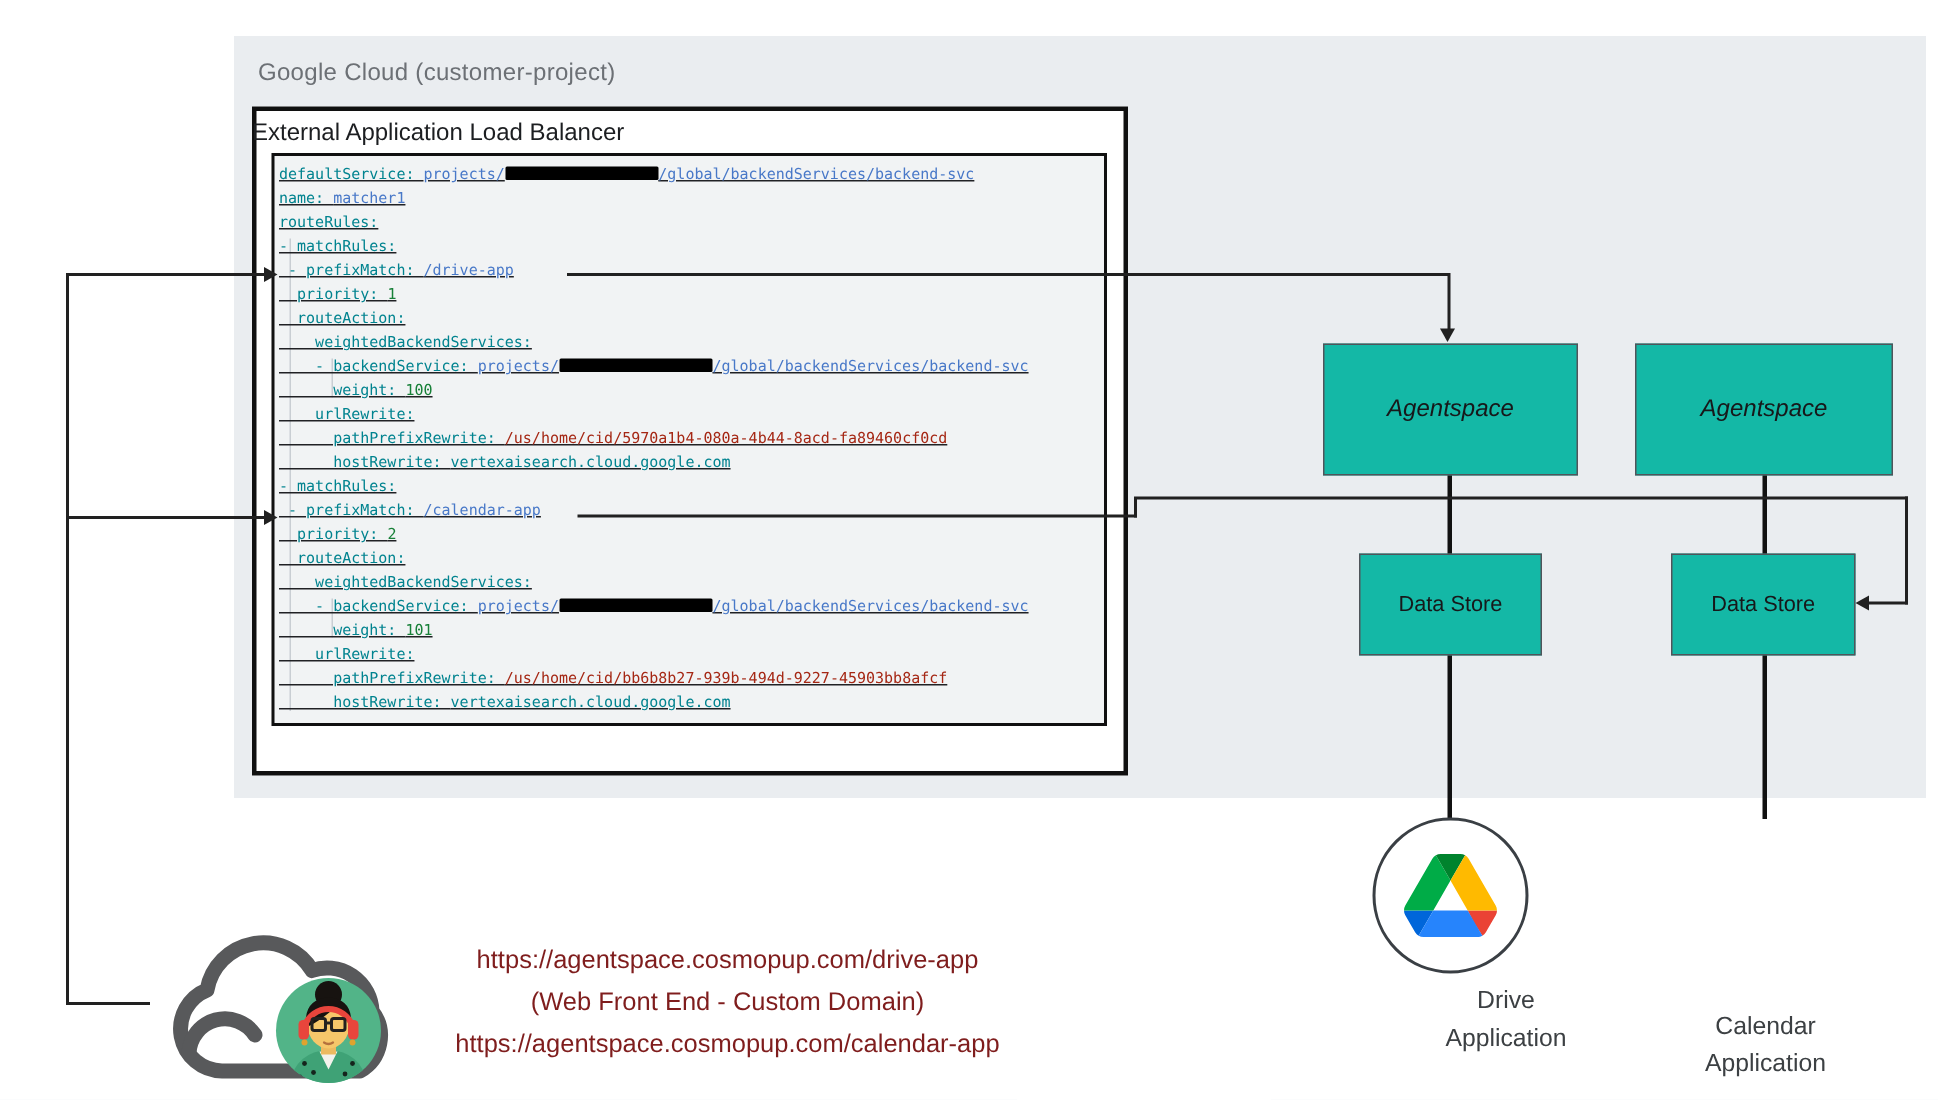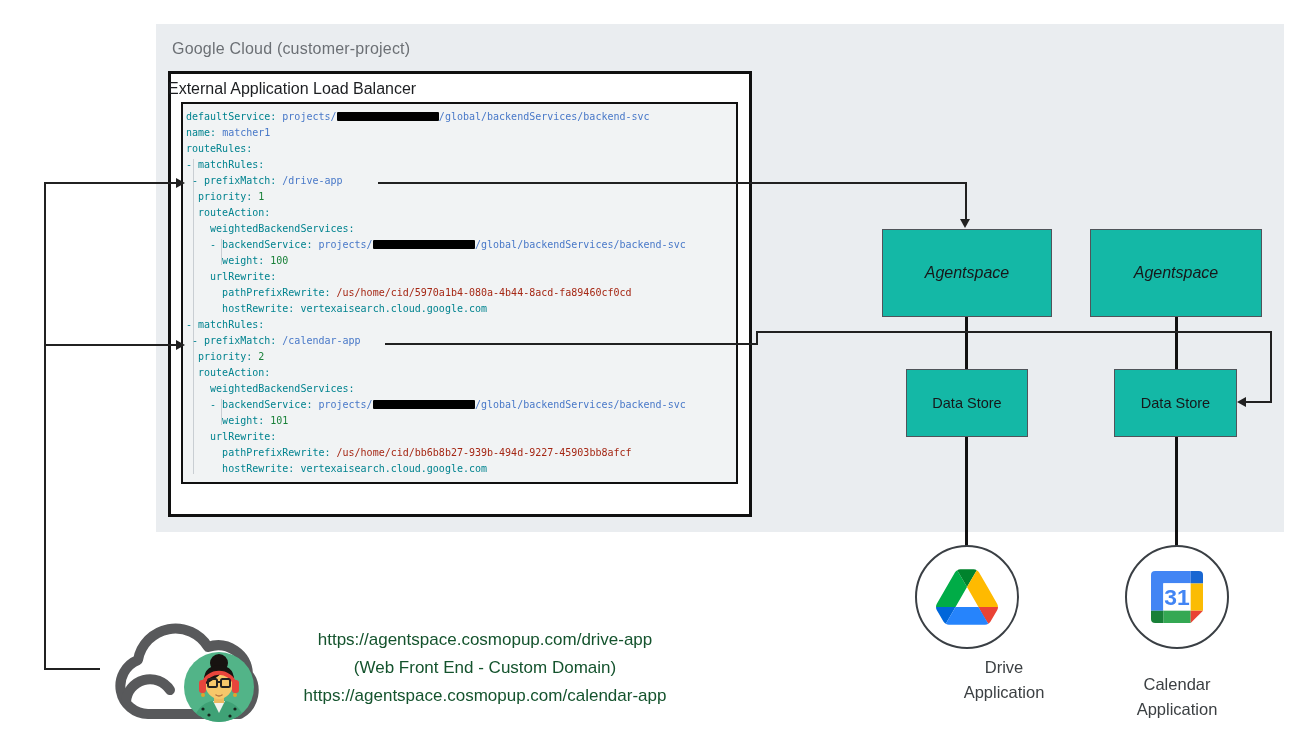--- a/index.html
+++ b/index.html
@@ -12,21 +12,21 @@
   .gray-panel{left:156px;top:24px;width:1128px;height:508px;background:var(--c-panel,#eaedf0);}
   .gc-label{left:172px;top:40px;font-size:16px;color:#6c7075;letter-spacing:.2px;}
   .alb-box{left:168px;top:71px;width:584px;height:446px;background:#fff;border:3px solid #101010;box-sizing:border-box;}
   .alb-title{left:168px;top:80px;width:584px;font-size:16px;color:#1c1e21;}
   .code-box{left:181px;top:102px;width:557px;height:382px;background:#f1f3f4;border:2px solid #101010;box-sizing:border-box;overflow:hidden;}
   .code{
     position:absolute;left:3px;top:5px;
     font-family:"DejaVu Sans Mono","Liberation Mono",monospace;
     font-size:10px;line-height:16px;white-space:pre;
   }
-  .code-line{height:16px;}
+  .code-line{height:16px;text-decoration:underline;}
   .tok-k{color:var(--c-key,#00838f);}
   .tok-s{color:var(--c-str,#4878c8);}
   .tok-n{color:var(--c-num,#188038);}
   .tok-p{color:var(--c-path,#a52714);}
   .tok-h{color:var(--c-host,#00838f);}
   .tok-r{display:inline-block;width:17ch;height:9px;background:#000;vertical-align:-1px;border-radius:1px;}
   .guide{position:absolute;width:1px;background:#c9ced3;}
   
   .node{background:#14b8a6;border:1px solid #50545a;box-sizing:border-box;display:flex;align-items:center;justify-content:center;}
   .ag{font-style:italic;font-size:16px;color:#17181a;}
@@ -34,21 +34,21 @@
   .circle{background:#fff;border:2px solid #3a3f44;border-radius:50%;box-sizing:border-box;display:flex;align-items:center;justify-content:center;}
   .app-label{text-align:center;font-size:16.5px;line-height:25px;color:#3c4043;white-space:pre-line;}
   
   .line{position:absolute;background:#212121;}
   .tline{position:absolute;background:#111;}
   .arr{position:absolute;width:0;height:0;}
   .arr-r{border-top:5px solid transparent;border-bottom:5px solid transparent;border-left:9px solid #212121;}
   .arr-l{border-top:5px solid transparent;border-bottom:5px solid transparent;border-right:9px solid #212121;}
   .arr-d{border-left:5px solid transparent;border-right:5px solid transparent;border-top:9px solid #212121;}
   
-  .urls{left:245px;top:626px;width:480px;text-align:center;font-size:17px;line-height:28px;color:#14532d;}
+  .urls{left:245px;top:626px;width:480px;text-align:center;font-size:17px;line-height:28px;color:#7f1d1d;}
 </style>
 </head>
 <body>
 
 <div id="stage">
 
   <div class="abs gray-panel"></div>
   <div class="abs gc-label">Google Cloud (customer-project)</div>
 
   <div class="abs alb-box"></div>
@@ -104,32 +104,20 @@
       <path d="m43.65 25-13.75-23.8c-1.35.8-2.5 1.9-3.3 3.3l-25.4 44a9.06 9.06 0 0 0 -1.2 4.5h27.5z" fill="#00ac47"></path>
       <path d="m73.55 76.8c1.35-.8 2.5-1.9 3.3-3.3l1.6-2.75 7.65-13.25c.8-1.4 1.2-2.95 1.2-4.5h-27.502l5.852 11.5z" fill="#ea4335"></path>
       <path d="m43.65 25 13.75-23.8c-1.35-.8-2.9-1.2-4.5-1.2h-18.5c-1.6 0-3.15.45-4.5 1.2z" fill="#00832d"></path>
       <path d="m59.8 53h-32.3l-13.75 23.8c1.35.8 2.9 1.2 4.5 1.2h50.8c1.6 0 3.15-.45 4.5-1.2z" fill="#2684fc"></path>
       <path d="m73.4 26.5-12.7-22c-.8-1.4-1.95-2.5-3.3-3.3l-13.75 23.8 16.15 28h27.45c0-1.55-.4-3.1-1.2-4.5z" fill="#ffba00"></path>
     </svg>
   </div>
   <div class="abs app-label" style="left:924px;top:655px;width:160px;">Drive
 Application</div>
 
-  <div class="abs circle" style="left:1125px;top:545px;width:104px;height:104px;">
-    <svg width="52" height="52" viewBox="0 0 200 200">
-      <path d="M152.6 0H15.8A15.8 15.8 0 0 0 0 15.8v136.8h47.4V47.4h105.2z" fill="#4285f4"></path>
-      <rect x="47.4" y="47.4" width="105.2" height="105.2" fill="#ffffff"></rect>
-      <rect x="152.6" y="47.4" width="47.4" height="105.2" fill="#fbbc04"></rect>
-      <rect x="47.4" y="152.6" width="105.2" height="47.4" fill="#34a853"></rect>
-      <path d="M0 152.6v31.6A15.8 15.8 0 0 0 15.8 200h31.6v-47.4z" fill="#188038"></path>
-      <path d="M200 47.4V15.8A15.8 15.8 0 0 0 184.2 0h-31.6v47.4z" fill="#1967d2"></path>
-      <path d="M152.6 200 200 152.6h-47.4z" fill="#ea4335"></path>
-      <text x="100" y="131" text-anchor="middle" font-family="Liberation Sans, sans-serif" font-size="88" font-weight="bold" fill="#4285f4">31</text>
-    </svg>
-  </div>
   <div class="abs app-label" style="left:1097px;top:672px;width:160px;">Calendar
 Application</div>
 
   <svg class="abs" style="left:88px;top:610px;" width="205" height="122" viewBox="0 0 205 122">
     <path d="M60 104 a28 28 0 0 1 -10 -54 38 38 0 0 1 70 -13 30 30 0 0 1 40 27 27 27 0 0 1 -8 40 z" fill="#ffffff" stroke="#58595b" stroke-width="10" stroke-linejoin="round"></path>
     <path d="M38 92 a24 24 0 0 1 44 -12" fill="none" stroke="#58595b" stroke-width="10" stroke-linecap="round"></path>
   </svg>
   <svg class="abs" style="left:183px;top:651px;" width="72" height="72" viewBox="0 0 72 72">
     <defs>
         <clipPath id="avclip">

